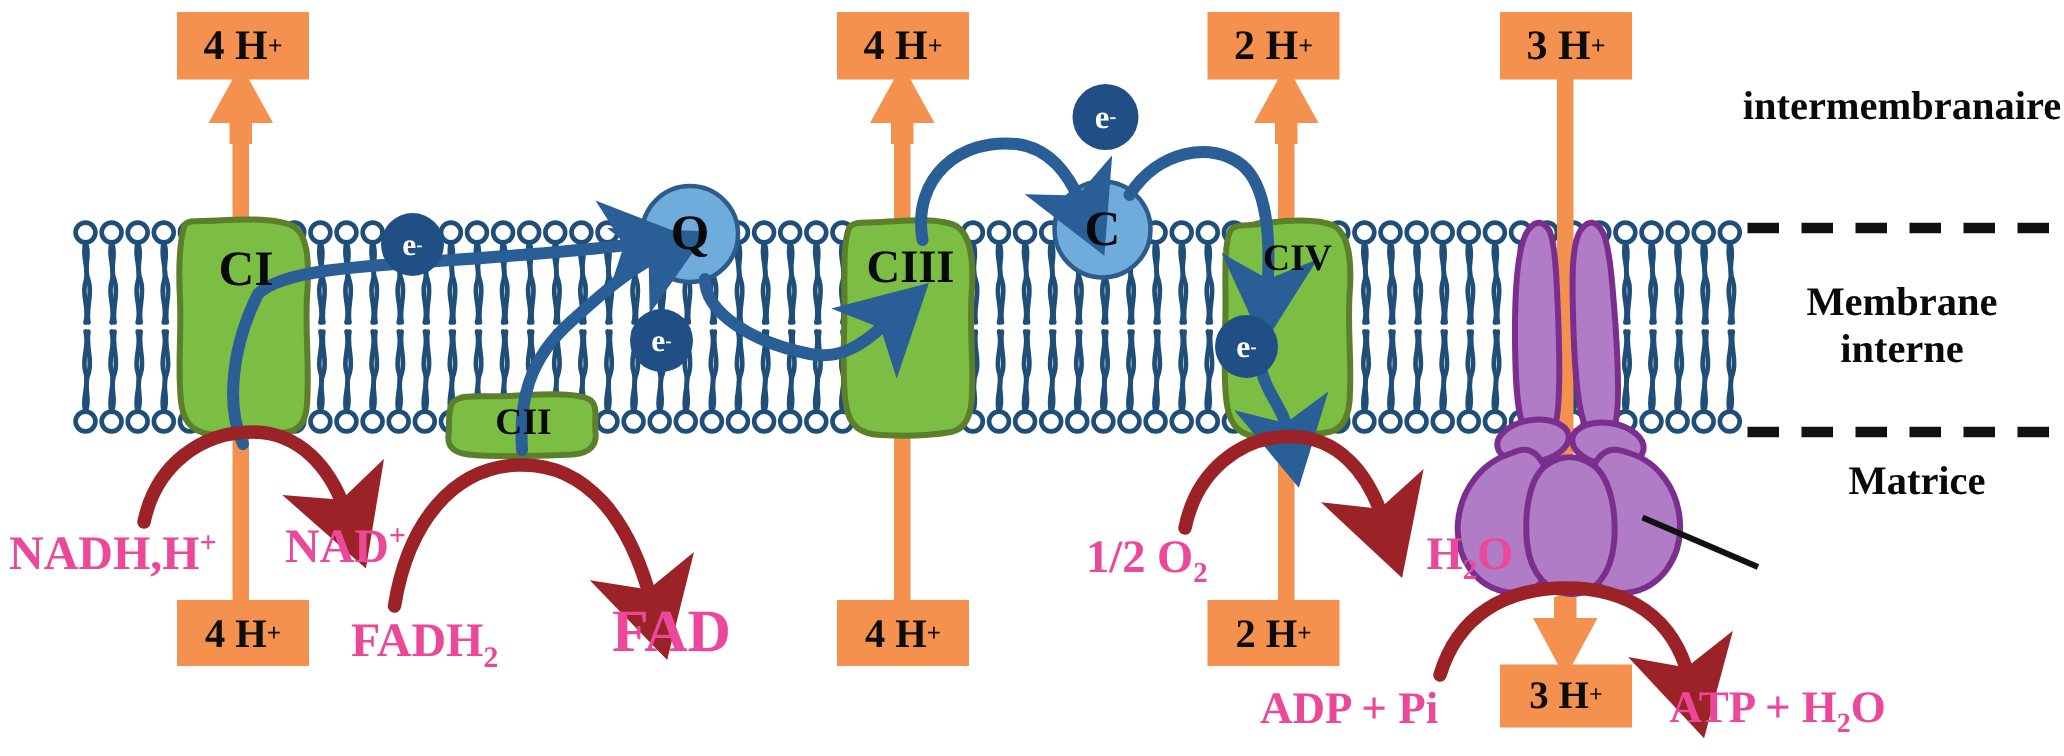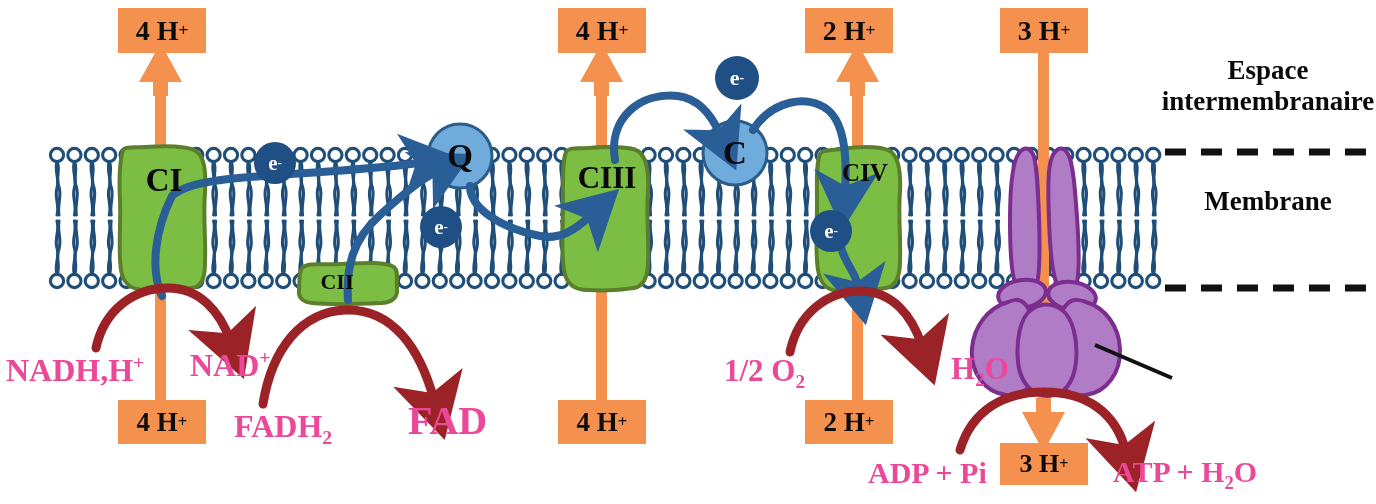--- a/index.html
+++ b/index.html
@@ -323,21 +323,21 @@
 
   <div class="hbox" style="left:1000px;top:8px;width:88px;height:45px;font-size:28px;">
     <span>3</span>&nbsp;<span>H</span><span class="sup">+</span>
   </div>
 
   <div class="hbox" style="left:1000px;top:443px;width:88px;height:42px;font-size:26px;">
     <span>3</span>&nbsp;<span>H</span><span class="sup">+</span>
   </div>
 
   <div class="cname" style="left:133px;top:160px;width:62px;height:40px;font-size:33px;">CI</div>
-  <div class="cname" style="left:306px;top:262px;width:62px;height:40px;font-size:22px;text-align:right;">CII</div>
+  <div class="cname" style="left:318px;top:262px;width:62px;height:40px;font-size:25px;text-align:right;">CII</div>
   <div class="cname" style="left:571px;top:158px;width:72px;height:40px;font-size:31px;">CIII</div>
   <div class="cname" style="left:830px;top:153px;width:70px;height:40px;font-size:25px;">CIV</div>
   <div class="cname" style="left:440px;top:136px;width:40px;height:40px;font-size:33px;">Q</div>
   <div class="cname" style="left:715px;top:133px;width:40px;height:40px;font-size:33px;">C</div>
 
   <div class="ename" style="left:258px;top:148px;width:34px;height:30px;font-size:21px;">
     <span>e</span>
       <span class="sup">-</span>
   </div>
   <div class="ename" style="left:424px;top:212px;width:34px;height:30px;font-size:21px;">
@@ -364,31 +364,32 @@
   </div>
   <div class="lbl" style="left:408px;top:400px;font-size:40px;">
     FAD
   </div>
   <div class="lbl" style="left:724px;top:355px;font-size:31px;">
     1/2 O<span class="sub">2</span>
   </div>
   <div class="lbl" style="left:910px;top:353px;font-size:31px;margin-left:41px;">
     H<span class="sub">2</span>O
   </div>
-  <div class="lbl" style="left:840px;top:457px;font-size:30px;margin-left:28px;">
+  <div class="lbl" style="left:840px;top:457px;font-size:30px;">
     ADP + Pi
   </div>
   <div class="lbl" style="left:1113px;top:456px;font-size:30px;">
     ATP + H<span class="sub">2</span>O
   </div>
 
   <div class="sidelbl" style="left:1160px;top:55px;width:216px;font-size:27px;">
-    <div>Espace</div>
     <div>intermembranaire</div>
   </div>
 
   <div class="sidelbl" style="left:1160px;top:186px;width:216px;font-size:27px;">
     <div>Membrane</div>
-  </div>
-
+    <div>interne</div>
+  </div>
+
+  <div class="sidelbl" style="left:1180px;top:305px;width:196px;font-size:27px;">Matrice</div>
 
 
 </div>
 
 </body></html>

